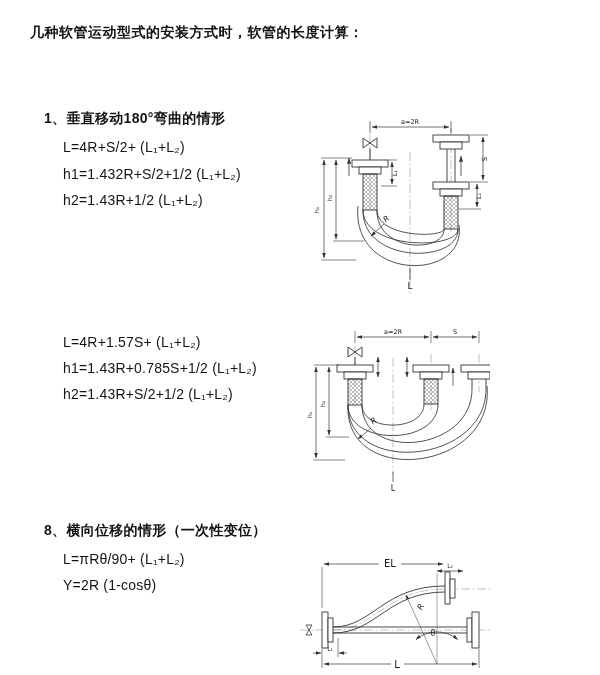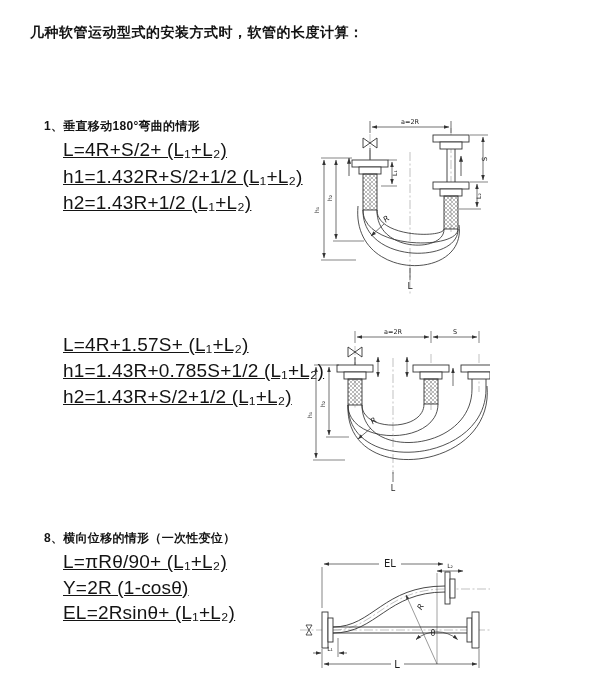--- a/index.html
+++ b/index.html
@@ -4,22 +4,22 @@
 <style>
   * { margin:0; padding:0; box-sizing:border-box; }
   html,body { background:#ffffff; }
   body {
     width:600px; height:675px;
     font-family:"Liberation Sans","DejaVu Sans",sans-serif;
     color:#141414;
   }
   .page { position:relative; width:490px; height:675px; background:#fff; overflow:hidden; }
   .title { position:absolute; font-size:14px; font-weight:bold; letter-spacing:0.5px; white-space:nowrap; }
-  .sec-heading { position:absolute; font-size:12px; font-weight:bold; letter-spacing:0.3px; white-space:nowrap;margin-top:8px; }
-  .formula { position:absolute; font-size:19px; letter-spacing:0.2px; white-space:nowrap;text-decoration:underline; }
+  .sec-heading { position:absolute; font-size:14px; font-weight:bold; letter-spacing:0.3px; white-space:nowrap; }
+  .formula { position:absolute; font-size:14px; letter-spacing:0.2px; white-space:nowrap; }
   .diagram { position:absolute;margin-top:44px; }
   svg { display:block; }
   svg text { font-family:"DejaVu Sans","Liberation Sans",sans-serif; fill:#1c1c1c; }
 </style>
 </head>
 <body>
 
 <div class="page">
 
   <div class="title" style="left:30px;top:24px">几种软管运动型式的安装方式时，软管的长度计算：</div>
@@ -205,21 +205,20 @@
       <text transform="rotate(-35 72 101)" x="72" y="101" font-size="8" font-style="italic" text-anchor="middle">R</text>
 
       <path d="M90,150 V160" stroke="#333" stroke-width="0.7"></path>
       <text x="90" y="169" font-size="8" text-anchor="middle">L</text>
     </svg>
   </div>
 
   <div class="sec-heading" style="left:44px;top:522px">8、横向位移的情形（一次性变位）</div>
   <div class="formula" style="left:63px;top:551px">L=πRθ/90+ (L₁+L₂)</div>
   <div class="formula" style="left:63px;top:577px">Y=2R (1-cosθ)</div>
-  <div class="formula" style="left:63px;top:602px">EL=2Rsinθ+ (L₁+L₂)</div>
 
   <div class="diagram" style="left:295px;top:498px">
     <svg width="305" height="165" viewBox="0 0 305 165">
       <defs>
         <marker id="ar3" viewBox="0 0 10 10" refX="9" refY="5" markerWidth="8" markerHeight="8" orient="auto-start-reverse">
           <path d="M0,1.8L9.5,5L0,8.2z" fill="#333"></path>
         </marker>
       </defs>
 
       <g stroke="#999" stroke-width="0.6" fill="none" stroke-dasharray="9 2.5 2 2.5">

